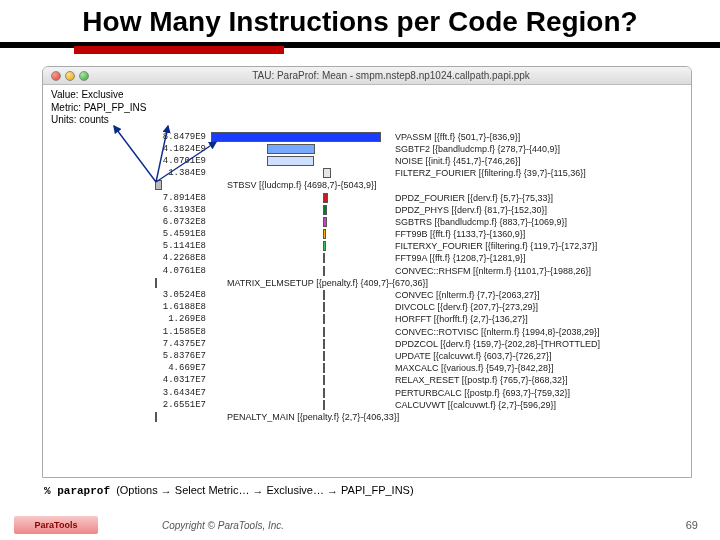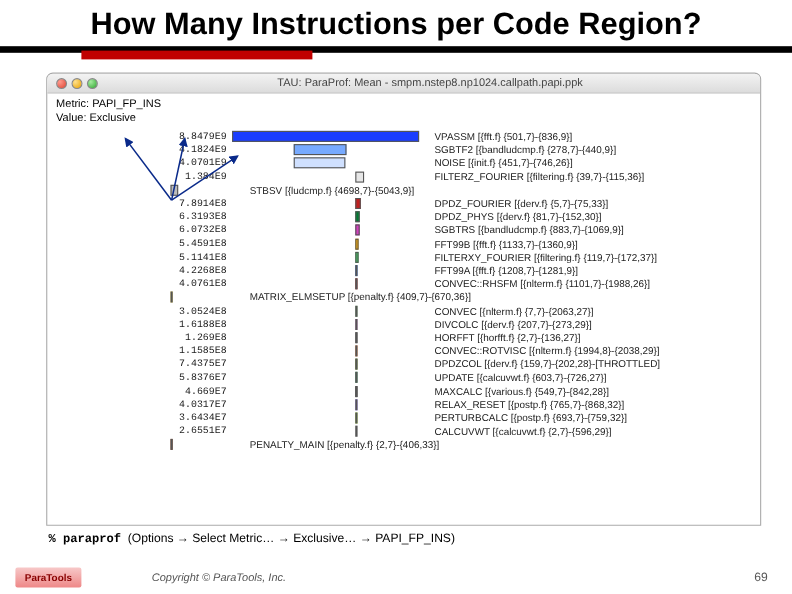--- a/index.html
+++ b/index.html
@@ -108,21 +108,21 @@
     right: 0;
     display: flex;
     align-items: center;
     padding: 0 22px 0 14px;
     font-size: 11px;
     color: #555;
   }
   .footer .copy { margin-left: 64px; font-style: italic; font-size: 10px; }
   .footer .pg { margin-left: auto; }
   .logo {
-    width: 60px; height: 18px;
+    width: 84px; height: 18px;
     background: linear-gradient(#f7c8c8,#e88);
     border-radius: 2px;
     font-size: 9px; color:#800; font-weight:bold;
     display:flex;align-items:center;justify-content:center;
   }
 </style>
 </head>
 <body>
 
 <div class="title">How Many Instructions per Code Region?</div>
@@ -132,22 +132,23 @@
 <div class="window">
   <div class="win-title">
     <div class="traffic">
       <div class="dot r"></div>
       <div class="dot y"></div>
       <div class="dot g"></div>
     </div>
     <div class="win-caption">TAU: ParaProf: Mean - smpm.nstep8.np1024.callpath.papi.ppk</div>
   </div>
   <div class="meta">
+    <div>Value: Exclusive</div>
     <div>Metric: PAPI_FP_INS</div>
-    <div>Value: Exclusive</div>
+    <div>Units: counts</div>
   </div>
   <div class="rows" id="rows">
       <div class="row">
         <div class="val">8.8479E9</div>
         <div class="bar-wrap" style="padding-left: 0px;">
           <div class="bar" style="width: 170px; background: rgb(26, 60, 255);"></div>
         </div>
         <div class="label">VPASSM [{fft.f} {501,7}-{836,9}]</div>
       </div>
       <div class="row">

